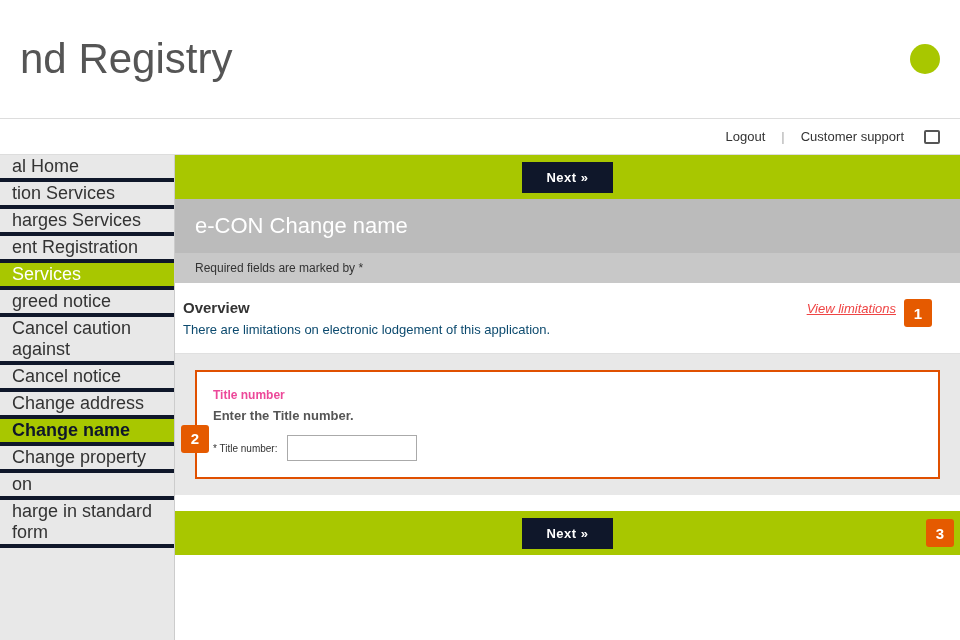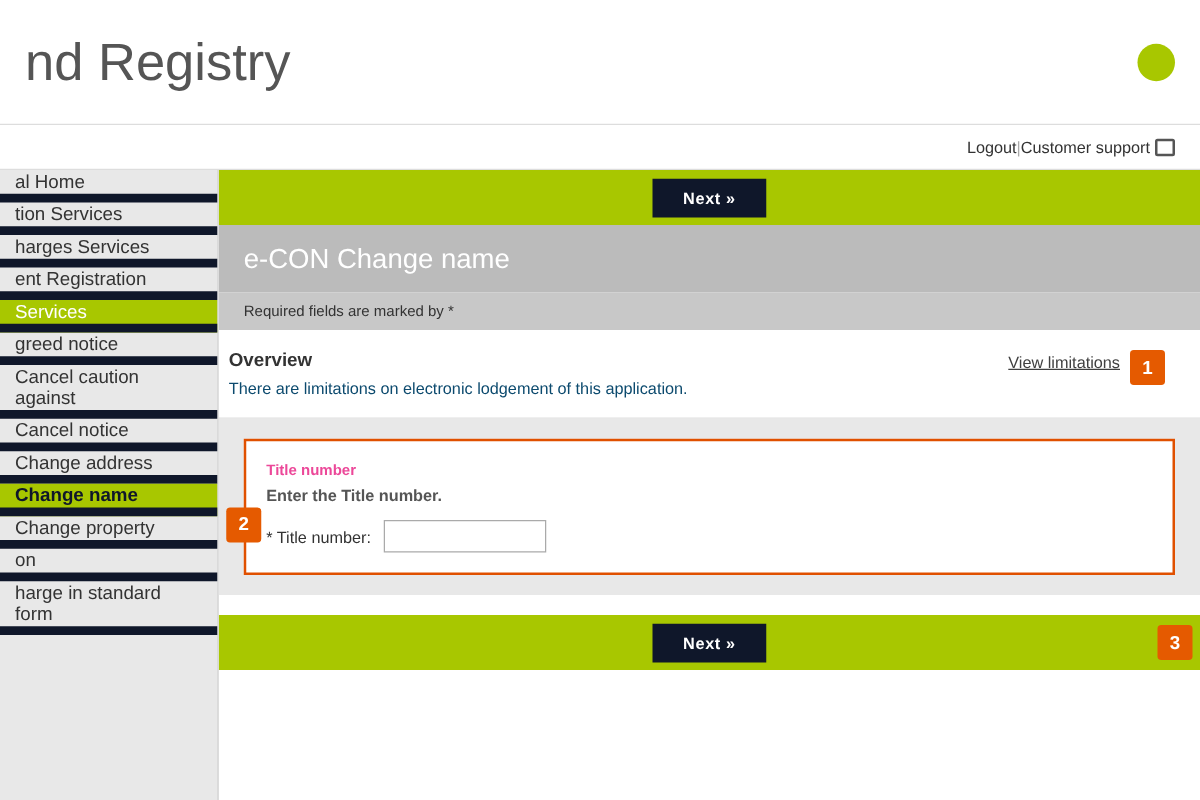--- a/index.html
+++ b/index.html
@@ -9,21 +9,21 @@
       background: #f0f0f0;
       overflow: hidden;
       width: 960px;
       height: 640px;
       position: relative;
     }
 
     
     .header {
       background: #fff;
-      height: 100px;
+      height: 119px;
       display: flex;
       align-items: center;
       padding: 0 20px;
       border-bottom: 1px solid #ddd;
       position: relative;
     }
     .header-title {
       font-size: 42px;
       font-weight: 300;
       color: #555;
@@ -51,21 +51,21 @@
       height: 36px;
       display: flex;
       justify-content: flex-end;
       align-items: center;
       padding: 0 20px;
       border-bottom: 1px solid #ddd;
     }
     .top-nav-links {
       display: flex;
       align-items: center;
-      gap: 0;
+      gap: 16px;
       font-size: 13px;
       color: #444;
     }
     .top-nav-links a {
       color: #333;
       text-decoration: none;
       cursor: pointer;
     }
     .separator { color: #aaa; }
 
@@ -81,22 +81,22 @@
       width: 175px;
       background: #e8e8e8;
       flex-shrink: 0;
       overflow-y: auto;
       border-right: 1px solid #ccc;
     }
     .sidebar-item {
       padding: 1px 12px;
       cursor: pointer;
       color: #333;
-      font-size: 15px;
-      border-bottom: 7px solid #0f172a;
+      font-size: 18px;
+      border-bottom: 4px solid #0f172a;
     }
     .sidebar-item.active {
       background: #a8c700;
       color: #0f172a;
       font-weight: bold;
     }
     .sidebar-item.highlight {
       background: #a8c700;
       color: #fff;
     }
@@ -164,27 +164,28 @@
       color: #333;
       margin-bottom: 6px;
     }
     .overview-content p {
       font-size: 13px;
       color: #0c4a6e;
     }
     .view-limitations-btn {
       background: none;
       border: none;
-      color: #404040;
+      color: #ef4444;
       text-decoration: underline;
       cursor: pointer;
       font-size: 13px;
       white-space: nowrap;
       margin-left: 8px;
       padding-top: 2px;
+      font-style: italic;
     }
 
     
     .badge {
       display: inline-flex;
       align-items: center;
       justify-content: center;
       width: 28px;
       height: 28px;
       background: #e55a00;
@@ -219,21 +220,21 @@
       color: #555;
       margin-bottom: 12px;
       font-weight: bold;
     }
     .title-field-row {
       display: flex;
       align-items: center;
       gap: 10px;
     }
     .title-field-row label {
-      font-size: 13px;
+      font-size: 10px;
       color: #333;
     }
     .title-field-row input {
       border: 1px solid #aaa;
       padding: 4px 8px;
       font-size: 13px;
       width: 130px;
       height: 26px;
     }
 

